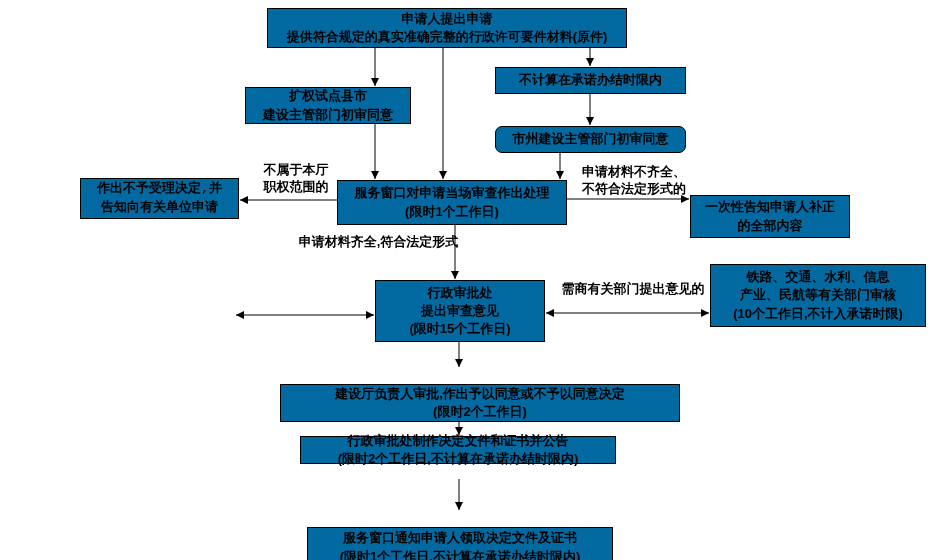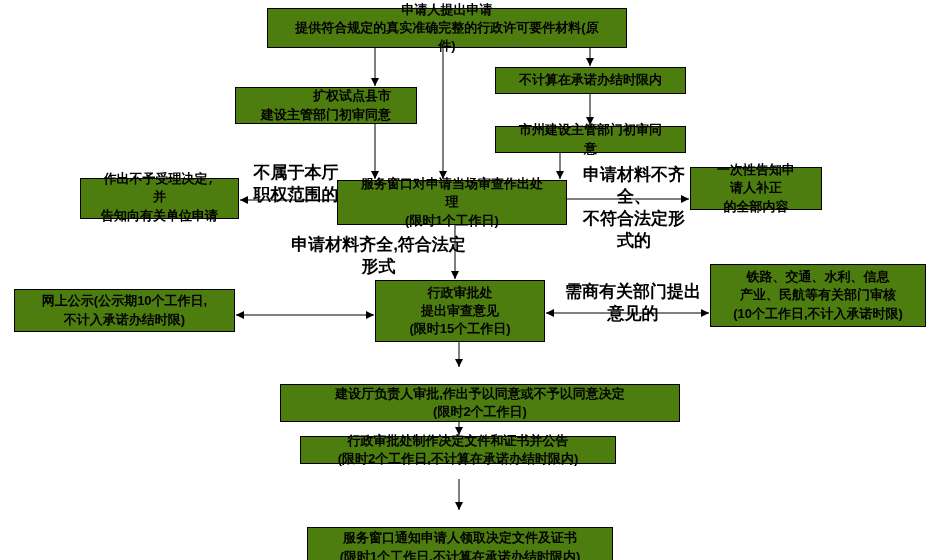--- a/index.html
+++ b/index.html
@@ -11,36 +11,36 @@
   .canvas {
     position: relative;
     width: 938px;
     height: 560px;
     background: #ffffff;
     overflow: hidden;
   }
   .node {
     position: absolute;
     border: 1px solid #000;
-    background: #4d7c0f;
+    background: #0369a1;
     display: flex;
     align-items: center;
     justify-content: center;
     text-align: center;
     white-space: pre-line;
     font-size: 13px;
     font-weight: bold;
     line-height: 1.4;
-    padding: 0 20px;
+    padding: 0 14px;
   }
   .edge-label {
     position: absolute;
     text-align: center;
     white-space: pre-line;
-    font-size: 17px;
+    font-size: 13px;
     font-weight: bold;
     line-height: 1.3;
   }
   svg.arrows {
     position: absolute;
     left: 0; top: 0;
     width: 938px; height: 560px;
     pointer-events: none;
   }
   svg.arrows line { stroke: #000; stroke-width: 1; }
@@ -69,35 +69,33 @@
     <line x1="305" y1="315" x2="374" y2="315" marker-end="url(#ah)"></line>
     <line x1="627" y1="313" x2="709" y2="313" marker-end="url(#ah)"></line>
     <line x1="627" y1="313" x2="546" y2="313" marker-end="url(#ah)"></line>
     <line x1="459" y1="342" x2="459" y2="367" marker-end="url(#ah)"></line>
     <line x1="459" y1="406" x2="459" y2="435" marker-end="url(#ah)"></line>
     <line x1="459" y1="479" x2="459" y2="510" marker-end="url(#ah)"></line>
   </svg>
 
   <div class="node" style="left:267px; top:8px;   width:360px; height:40px;">申请人提出申请
 提供符合规定的真实准确完整的行政许可要件材料(原件)</div>
-  <div class="node" style="left:235px; top:87px;  width:182px; height:37px;text-align:right;">扩权试点县市
+  <div class="node" style="left:245px; top:87px;  width:166px; height:37px;">扩权试点县市
 建设主管部门初审同意</div>
   <div class="node" style="left:495px; top:67px;  width:191px; height:27px;">不计算在承诺办结时限内</div>
-  <div class="node" style="left:495px; top:126px; width:191px; height:27px;">市州建设主管部门初审同意</div>
+  <div class="node" style="left:495px; top:126px; width:191px; height:27px;border-radius:7px;">市州建设主管部门初审同意</div>
   <div class="node" style="left:337px; top:180px; width:230px; height:45px;">服务窗口对申请当场审查作出处理
 (限时1个工作日)</div>
   <div class="node" style="left:80px;  top:178px; width:159px; height:41px;font-family:Liberation Mono, monospace;">作出不予受理决定,并
 告知向有关单位申请</div>
-  <div class="node" style="left:690px; top:167px; width:132px; height:43px;">一次性告知申请人补正
+  <div class="node" style="left:690px; top:195px; width:160px; height:43px;">一次性告知申请人补正
 的全部内容</div>
   <div class="node" style="left:375px; top:280px; width:170px; height:62px;">行政审批处
 提出审查意见
 (限时15个工作日)</div>
-  <div class="node" style="left:14px;  top:289px; width:221px; height:43px;">网上公示(公示期10个工作日,
-不计入承诺办结时限)</div>
   <div class="node" style="left:710px; top:264px; width:216px; height:63px;">铁路、交通、水利、信息
 产业、民航等有关部门审核
 (10个工作日,不计入承诺时限)</div>
   <div class="node" style="left:280px; top:384px; width:400px; height:38px;">建设厅负责人审批,作出予以同意或不予以同意决定
 (限时2个工作日)</div>
   <div class="node" style="left:300px; top:436px; width:316px; height:28px;">行政审批处制作决定文件和证书并公告
 (限时2个工作日,不计算在承诺办结时限内)</div>
   <div class="node" style="left:307px; top:511px; width:306px; height:41px;margin-top:16px;">服务窗口通知申请人领取决定文件及证书
 (限时1个工作日,不计算在承诺办结时限内)</div>
 

